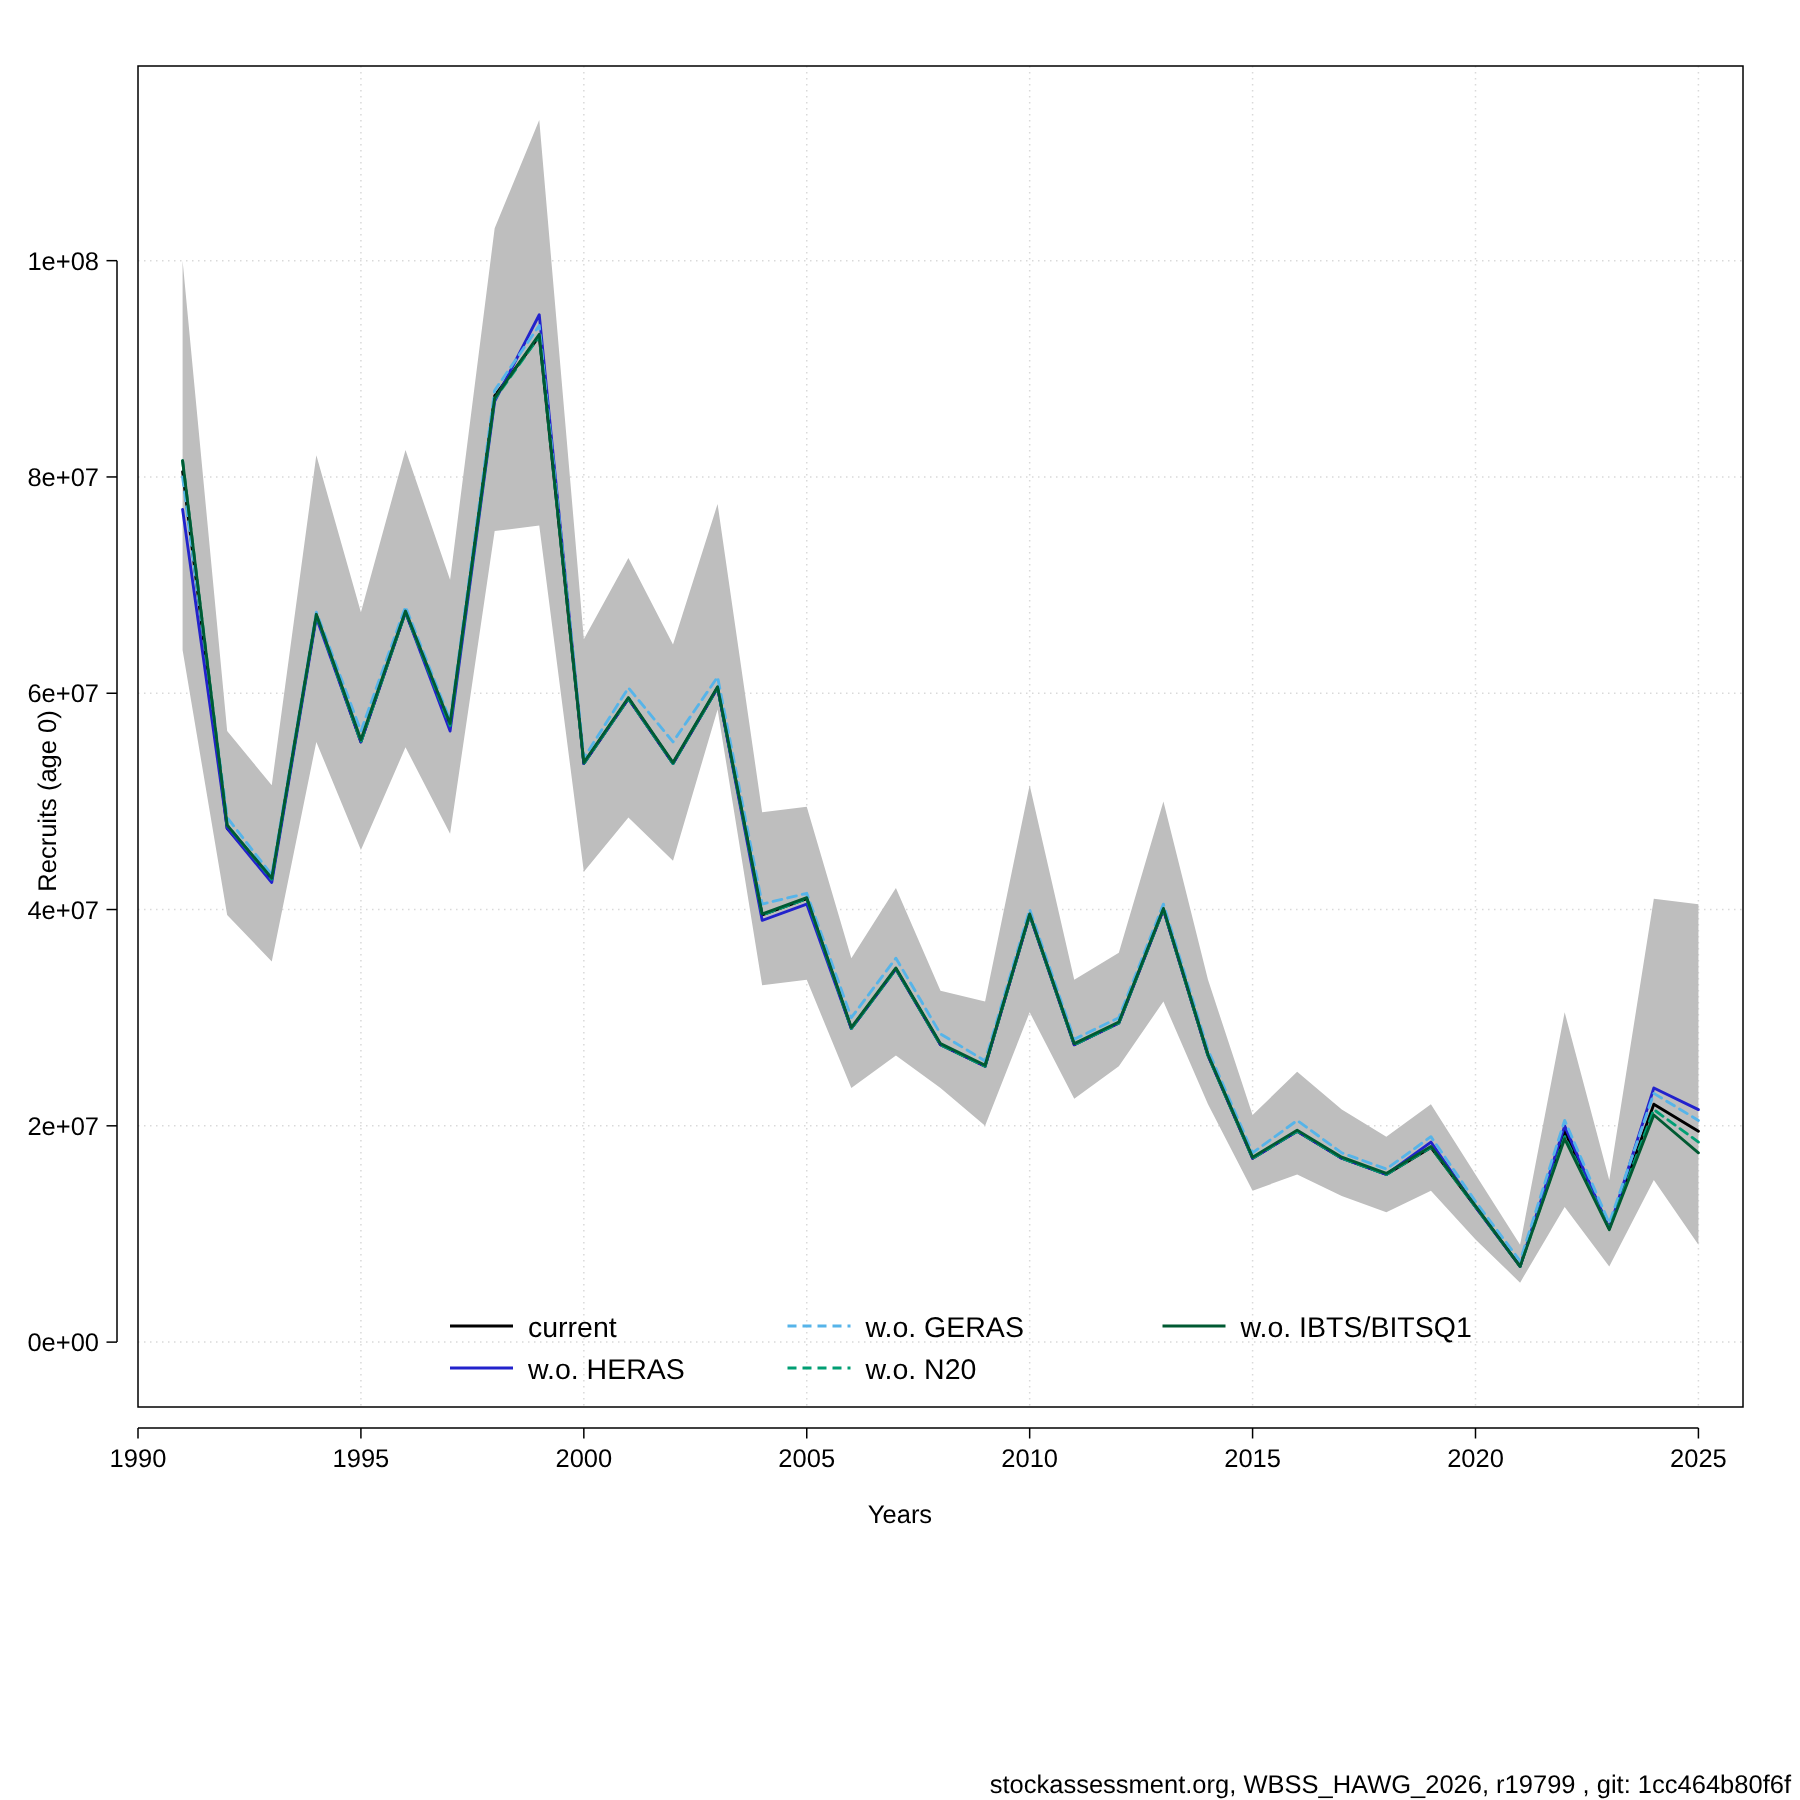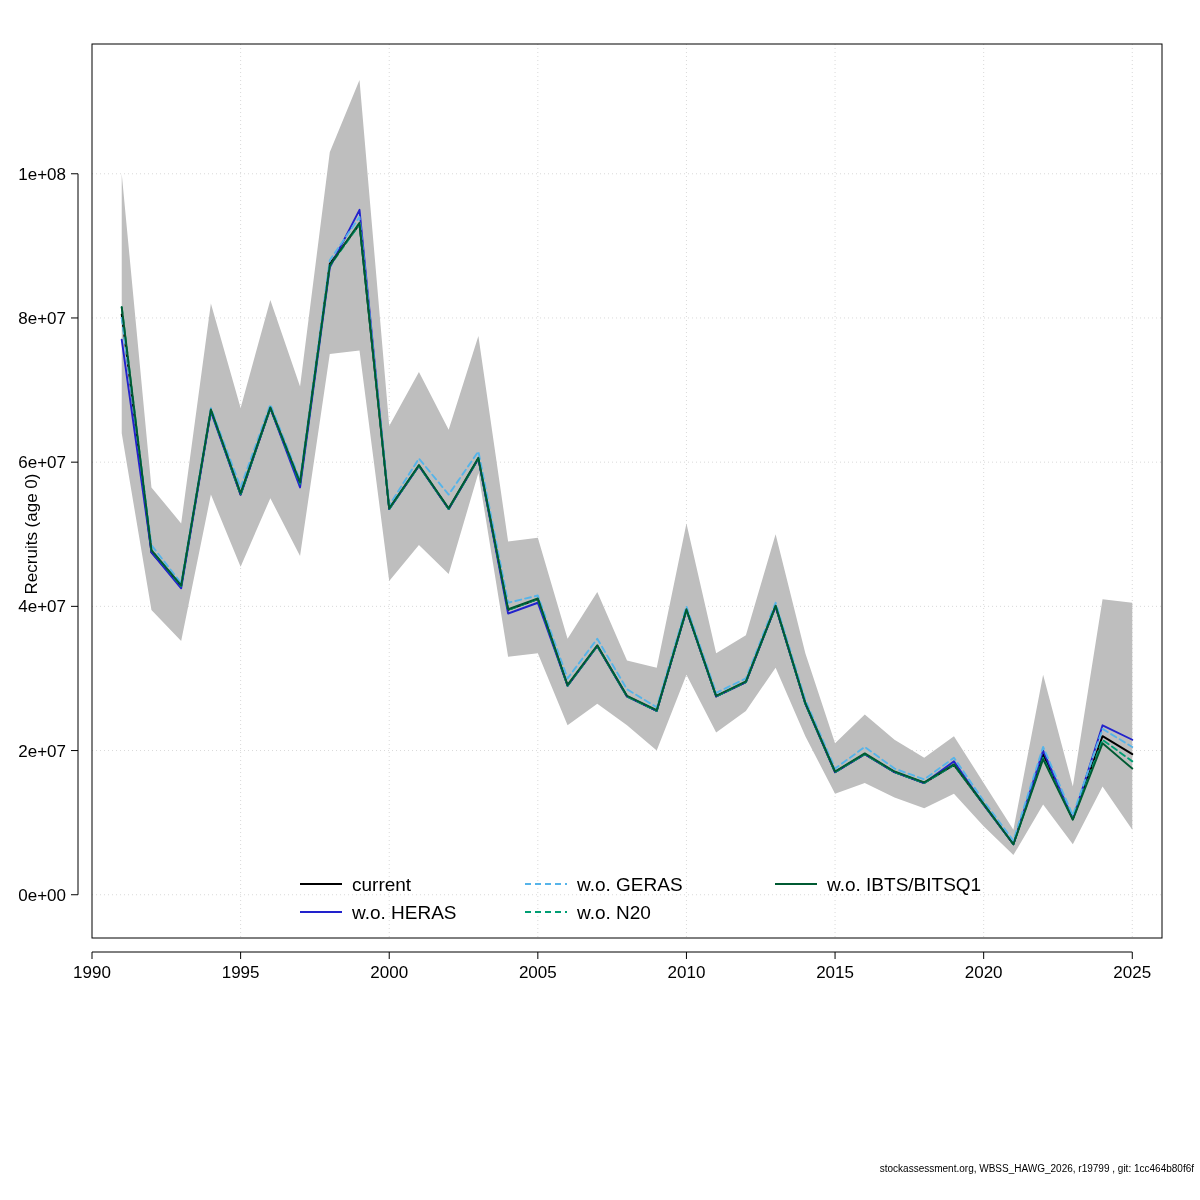--- a/index.html
+++ b/index.html
@@ -34,22 +34,22 @@
   }
   #xlabel {
     width: 1200px;
     text-align: center;
     left: 0;
     top: 1000px;
   }
   #footer {
     position: absolute;
     right: 6px;
-    bottom: 26px;
-    font-size: 10px;
+    bottom: 0;
+    font-size: 17px;
     color: #000;
     white-space: nowrap;
   }
 </style>
 </head>
 <body>
 
 <div id="figure">
   <svg id="plot-svg" width="1200" height="1200" viewBox="0 0 1200 1200">
     <g id="grid-group">
@@ -120,14 +120,15 @@
         <line x1="525" y1="884" x2="567" y2="884" stroke="#56B4E9" stroke-width="2" stroke-dasharray="6,4"></line>
         <text x="577" y="891" font-size="19" fill="#000" font-family="&quot;Liberation Sans&quot;, sans-serif">w.o. GERAS</text>
         <line x1="525" y1="912" x2="567" y2="912" stroke="#009E73" stroke-width="2" stroke-dasharray="6,4"></line>
         <text x="577" y="919" font-size="19" fill="#000" font-family="&quot;Liberation Sans&quot;, sans-serif">w.o. N20</text>
         <line x1="775" y1="884" x2="817" y2="884" stroke="#005A32" stroke-width="2"></line>
         <text x="827" y="891" font-size="19" fill="#000" font-family="&quot;Liberation Sans&quot;, sans-serif">w.o. IBTS/BITSQ1</text>
       </g>
   </svg>
 
   <div class="axis-label" id="ylabel" style="left: 22px; top: 534.258px; transform: rotate(-90deg) translate(-50%, 0px); transform-origin: left top;">Recruits (age 0)</div>
+  <div class="axis-label" id="xlabel">Years</div>
   <div id="footer">stockassessment.org, WBSS_HAWG_2026, r19799 , git: 1cc464b80f6f</div>
 </div>
 
 </body></html>

